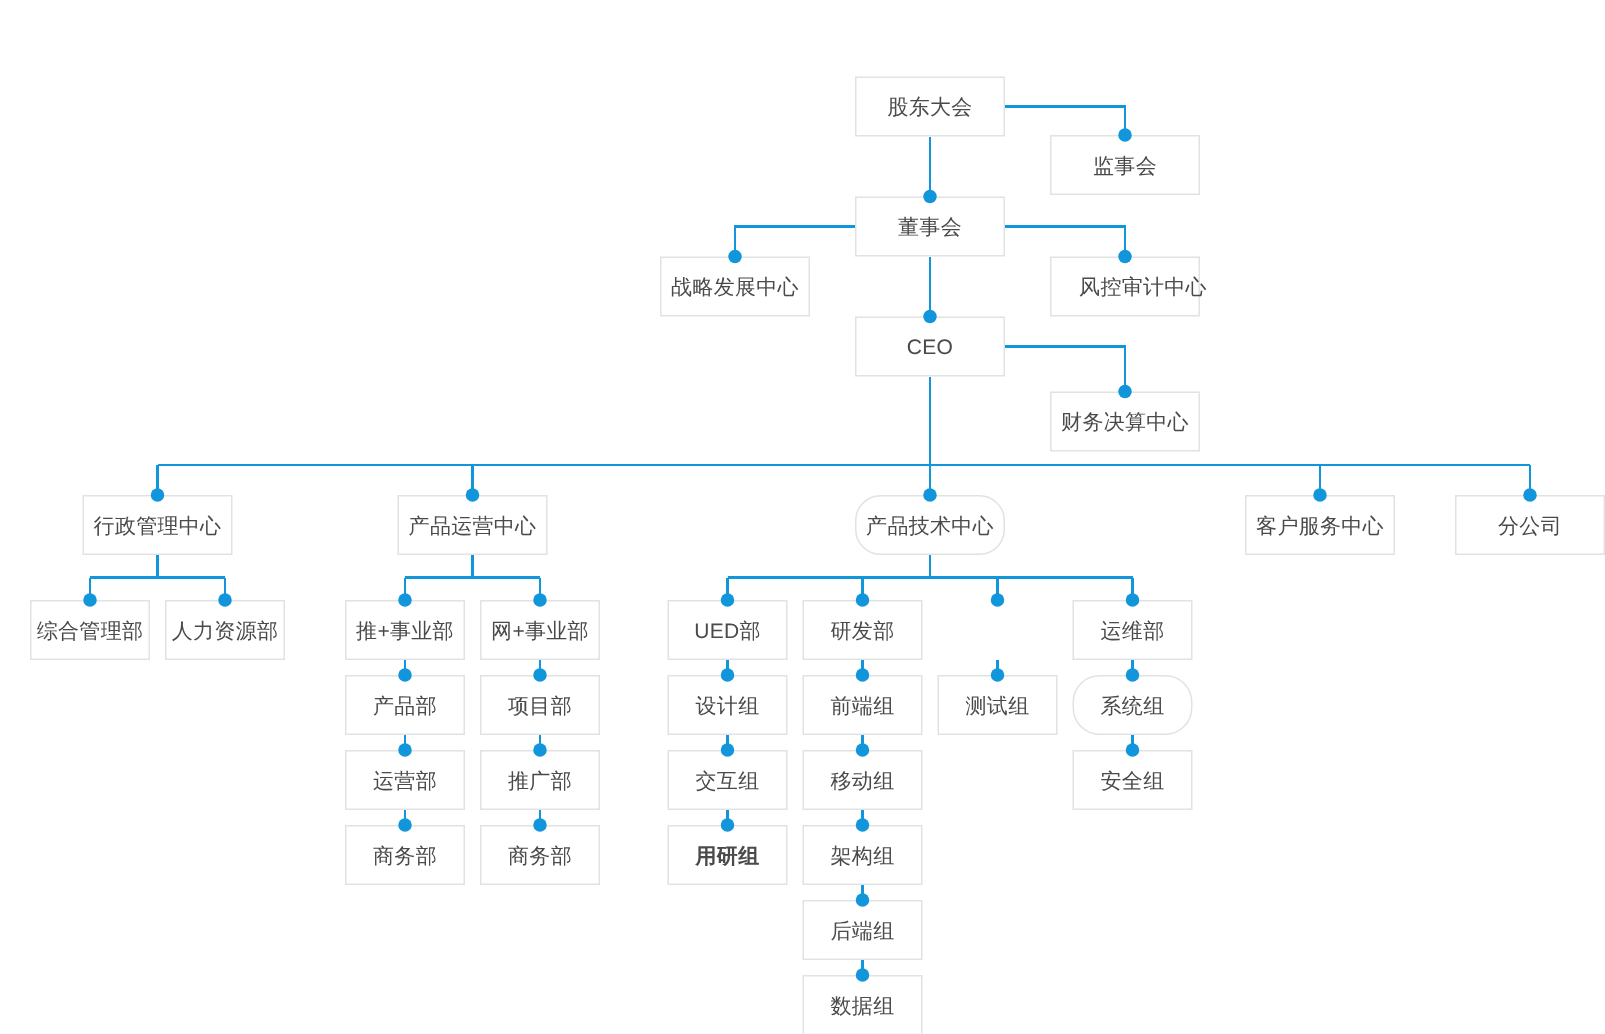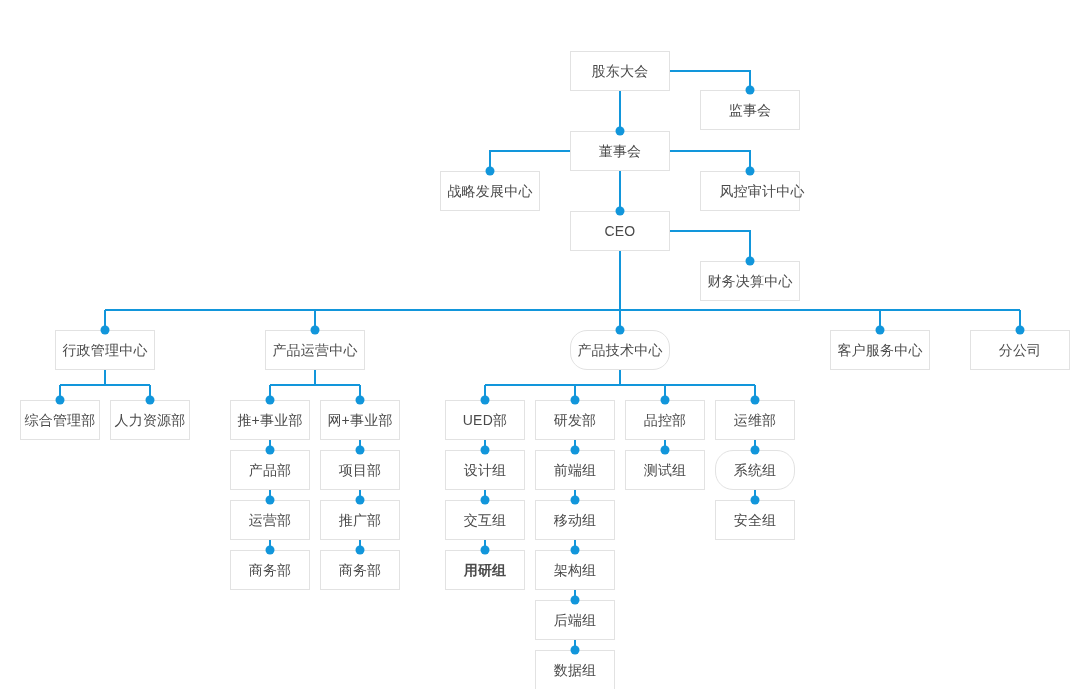--- a/index.html
+++ b/index.html
@@ -183,23 +183,20 @@
     </div>
     <div class="node" style="left: 535px; top: 550px; width: 80px; height: 40px;">
       <span class="node-label">架构组</span>
     </div>
     <div class="node" style="left: 535px; top: 600px; width: 80px; height: 40px;">
       <span class="node-label">后端组</span>
     </div>
     <div class="node" style="left: 535px; top: 650px; width: 80px; height: 40px;">
       <span class="node-label">数据组</span>
     </div>
-    <div class="node" style="left: 625px; top: 400px; width: 80px; height: 40px;">
-      <span class="node-label">品控部</span>
-    </div>
     <div class="node" style="left: 625px; top: 450px; width: 80px; height: 40px;">
       <span class="node-label">测试组</span>
     </div>
     <div class="node" style="left: 715px; top: 400px; width: 80px; height: 40px;">
       <span class="node-label">运维部</span>
     </div>
     <div class="node" style="left: 715px; top: 450px; width: 80px; height: 40px; border-radius: 18px;">
       <span class="node-label">系统组</span>
     </div>
     <div class="node" style="left: 715px; top: 500px; width: 80px; height: 40px;">

